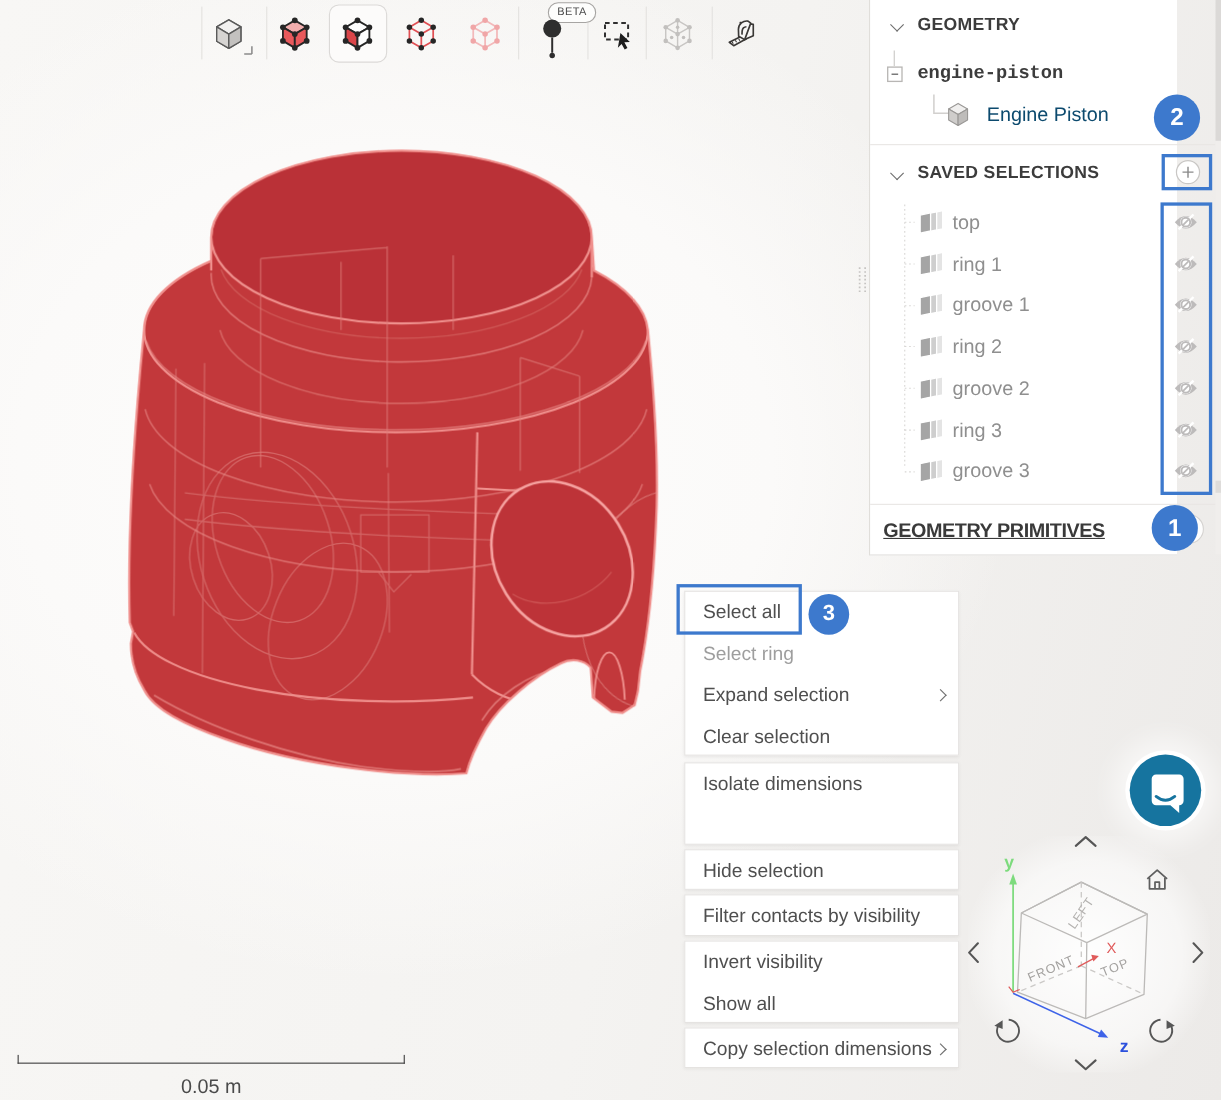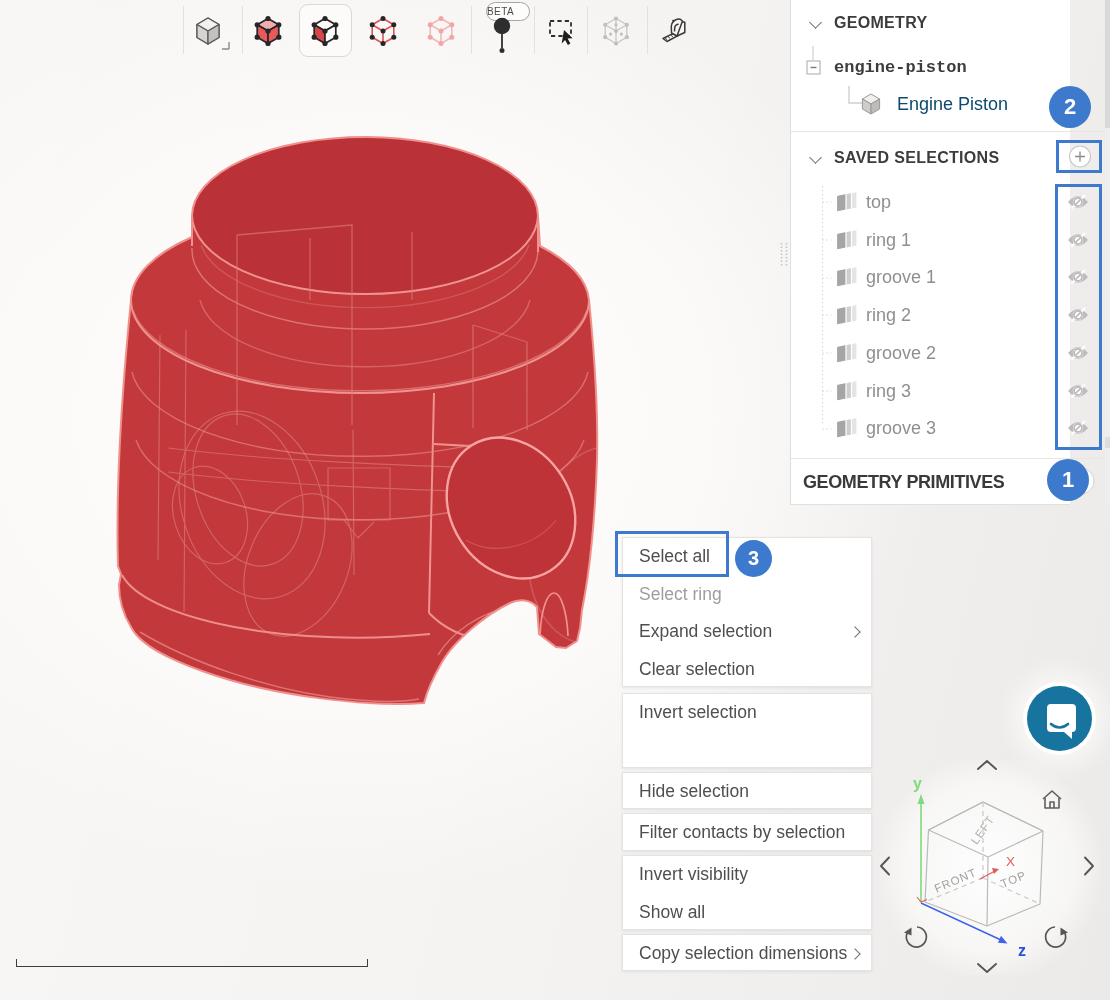--- a/index.html
+++ b/index.html
@@ -9,23 +9,23 @@
     background:
       radial-gradient(ellipse 760px 640px at 360px 420px, #fdfdfc 0%, #fbfaf9 45%, rgba(251,250,249,0) 74%),
       linear-gradient(103deg, #f8f7f5 0%, #f4f3f1 55%, #eceae8 100%);
   }
   .abs { position:absolute; }
   
   .tsep { position:absolute; top:6px; width:1px; height:48px; background:#e3e1df; }
   .ticon { position:absolute; top:7px; width:48px; height:48px; }
   #activebox { position:absolute; left:299px; top:4px; width:53px; height:53px;
     background:#fcfbfa; border:1px solid #dbd9d7; border-radius:9px; }
-  #betapill { position:absolute; left:486px; top:2px; width:44px; height:19px;
+  #betapill { position:absolute; left:498px; top:2px; width:44px; height:19px;
     background:#fdfdfc; border:1px solid #a7a5a3; border-radius:10px;
-    font-size:10px; color:#4a4a4a; text-align:left; line-height:17px; letter-spacing:.4px; }
+    font-size:10px; color:#4a4a4a; text-align:center; line-height:17px; letter-spacing:.4px; }
   
   #panel { position:absolute; left:790px; top:0; width:280px; height:505px;
     background:#fff; border-left:1px solid #e0deda; border-bottom:1px solid #e2e0de; }
   #panel .hdr { position:absolute; left:43px; font-weight:bold; font-size:16px;
     color:#3c3c3c; letter-spacing:.3px; }
   .chev { position:absolute; width:9px; height:9px; border-left:1.6px solid #6d6d6d;
     border-bottom:1.6px solid #6d6d6d; transform:rotate(-45deg); }
   #scrt { position:absolute; left:314px; top:0; width:6px; height:504px; background:#f0eeec; }
   #scrth { position:absolute; left:314px; top:0; width:6px; height:128px; background:#dbd9d7; }
   .sep { position:absolute; left:0; width:314px; height:1px; background:#e8e6e4; }
@@ -316,21 +316,21 @@
     <div class="item" style="top:267px">groove 1</div>
     <div class="item" style="top:305px">ring 2</div>
     <div class="item" style="top:343px">groove 2</div>
     <div class="item" style="top:381px">ring 3</div>
     <div class="item" style="top:418px">groove 3</div>
     <div class="sep" style="top:458px"></div>
 
     <svg class="abs" style="left:275px; top:465px" width="32" height="32">
       <circle cx="15" cy="16" r="13" fill="#fdfdfd" stroke="#d5d3d1" stroke-width="1"></circle>
     </svg>
-    <div style="position:absolute; left:12px; top:472px; font-weight:bold; font-size:18px; color:#3a3a3a; letter-spacing:-0.4px;">GEOMETRY PRIMITIVES</div>
+    <div style="position:absolute; left:12px; top:472px; font-weight:bold; font-size:18px; color:#3a3a3a; letter-spacing:-0.4px;text-decoration:underline;">GEOMETRY PRIMITIVES</div>
     <div id="scrt"></div>
       <div style="position:absolute; left:314px; top:437px; width:6px; height:11px; background:#dedcda;"></div>
     <div id="scrth"></div>
   </div>
 
   <div id="sicons">
     <svg class="abs" style="left:836px; top:191px" width="24" height="24" viewBox="0 0 24 24">
         <g stroke="#fff" stroke-width="1.2">
           <path d="M11.5 2.5 L21 0.5 V17 L11.5 19 Z" fill="#e4e4e4"></path>
           <path d="M6 3.5 L15.5 1.5 V18 L6 20 Z" fill="#cecece"></path>
@@ -443,29 +443,29 @@
 
   <div id="menu">
     <div class="mgroup" style="height:150px">
       <div class="mitem">Select all</div>
       <div class="mitem dis">Select ring</div>
       <div class="mitem">Expand selection<span class="marrow"></span></div>
       <div class="mitem">Clear selection</div>
     </div>
     <div style="height:6px"></div>
     <div class="mgroup" style="height:75px">
-      <div class="mitem">Invert selection</div>
+      <div class="mitem">Isolate dimensions</div>
     </div>
     <div style="height:4px"></div>
     <div class="mgroup" style="height:37px">
       <div class="mitem">Hide selection</div>
     </div>
     <div style="height:4px"></div>
     <div class="mgroup" style="height:38px">
-      <div class="mitem">Filter contacts by selection</div>
+      <div class="mitem">Filter contacts by visibility</div>
     </div>
     <div style="height:4px"></div>
     <div class="mgroup" style="height:75px">
       <div class="mitem">Invert visibility</div>
       <div class="mitem">Show all</div>
     </div>
     <div style="height:4px"></div>
     <div class="mgroup" style="height:37px">
       <div class="mitem">Copy selection dimensions<span class="marrow"></span></div>
     </div>
@@ -522,14 +522,15 @@
   </svg>
 
   <div id="chat">
     <svg width="65" height="65" viewBox="0 0 65 65">
       <path d="M20 18 h25 a4 4 0 0 1 4 4 v20 a4 4 0 0 1 -4 4 h-8 l8 7 v-7 h-21 a4 4 0 0 1 -4 -4 v-20 a4 4 0 0 1 4 -4 z" fill="#fff"></path>
       <path d="M24 38 q8.5 7 17 0" fill="none" stroke="#16749f" stroke-width="2.6" stroke-linecap="round"></path>
     </svg>
   </div>
 
   <div id="scalebar"></div>
+  <div id="scalelabel">0.05 m</div>
 
 </div>
 
 </body></html>

